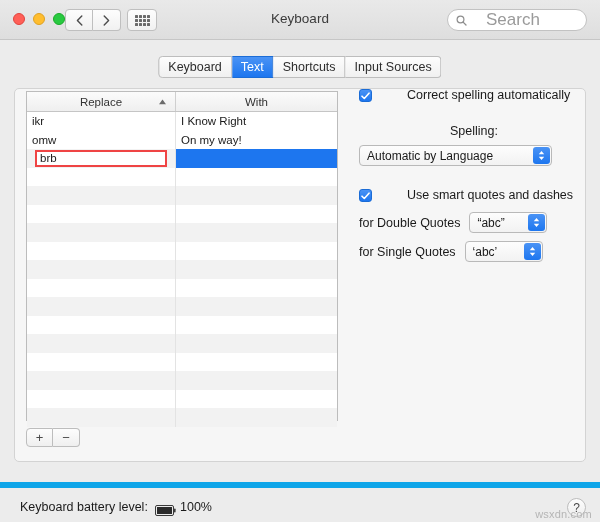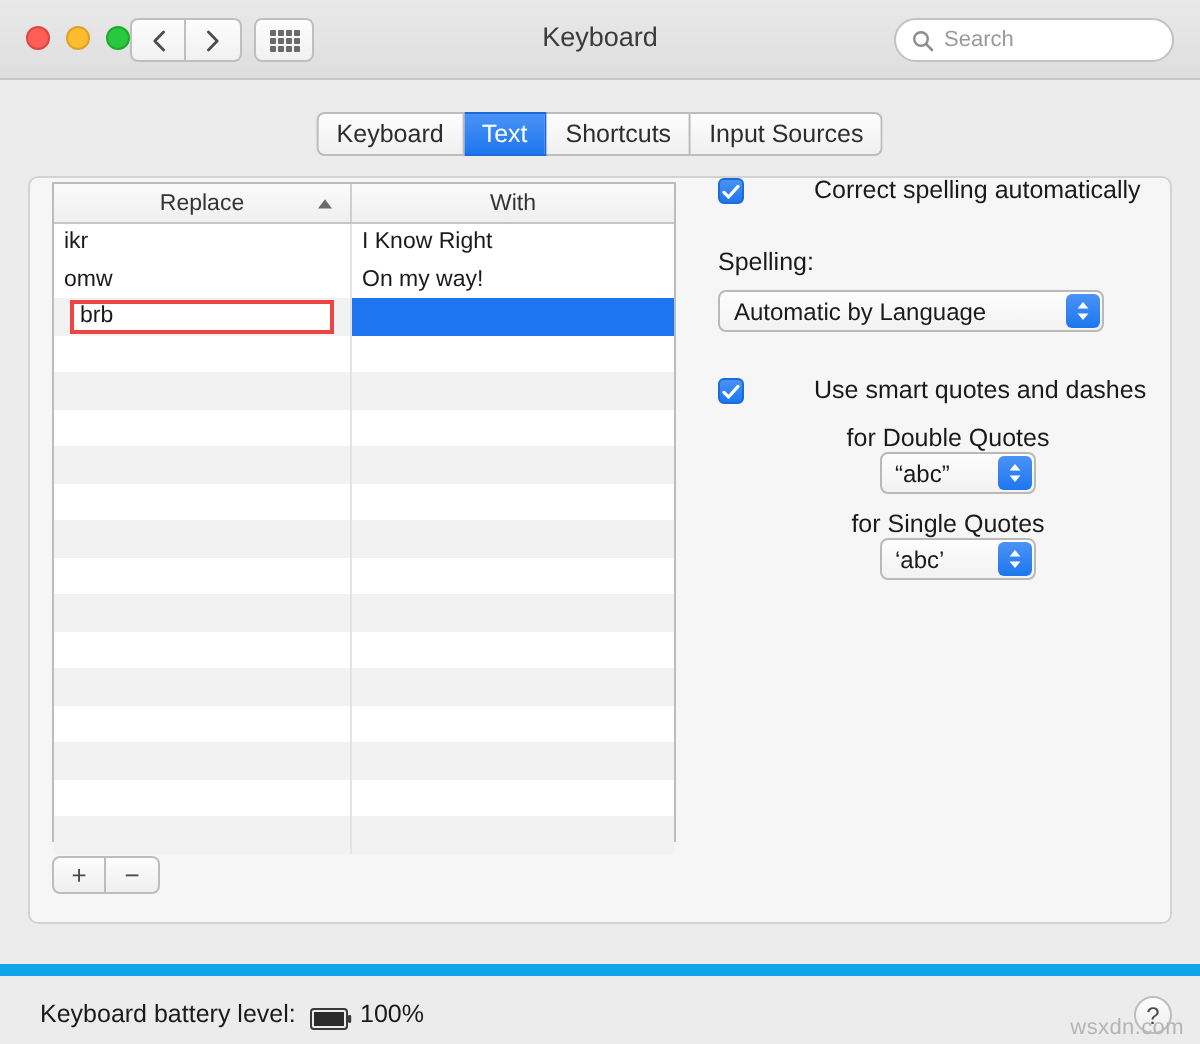--- a/index.html
+++ b/index.html
@@ -100,23 +100,23 @@
     width: 140px; height: 22px;
     background: #ffffff;
     border: 1px solid #c2c2c2;
     border-radius: 11px;
     box-sizing: border-box;
     display: flex;
     align-items: center;
     padding-left: 8px;
   }
   .searchbox .ph {
-    font-size: 11px;
+    font-size: 17px;
     color: #9a9a9a;
-    margin-left: 5px;
+    margin-left: 19px;
   }
 
   
   .content {
     position: absolute;
     left: 0; top: 40px;
     width: 600px;
     height: 442px;
     background: #ececec;
   }
@@ -319,21 +319,20 @@
     border-radius: 3px;
     display: flex;
     flex-direction: column;
     align-items: center;
     justify-content: center;
   }
   .arrows svg { display: block; }
   .fieldrow {
     display: flex;
     align-items: center;
-    flex-direction: column;
   }
   .fieldlabel {
     font-size: 12.5px;
     color: #1a1a1a;
   }
 
   
   .footer {
     position: absolute;
     left: 0; top: 482px;
@@ -540,21 +539,21 @@
 
     <div class="chkrow">
       <span class="checkbox">
         <svg width="9" height="8" viewBox="0 0 9 8">
           <path d="M1 4.2 L3.3 6.5 L8 1.2" fill="none" stroke="#ffffff" stroke-width="1.6" stroke-linecap="round" stroke-linejoin="round"></path>
         </svg>
       </span>
       <span class="chklabel">Correct spelling automatically</span>
     </div>
 
-    <div class="section-label" style="margin-top:22px;">Spelling:</div>
+    <div class="section-label" style="margin-top:22px;text-align:center;">Spelling:</div>
 
     <div class="popup" style="margin-top:7px; width:193px;">
       <span>Automatic by Language</span>
       <span class="arrows">
         <svg width="9" height="13" viewBox="0 0 9 13">
           <path d="M4.5 2 L7.2 5.2 L1.8 5.2 Z" fill="#ffffff"></path>
           <path d="M4.5 11 L1.8 7.8 L7.2 7.8 Z" fill="#ffffff"></path>
         </svg>
       </span>
     </div>

